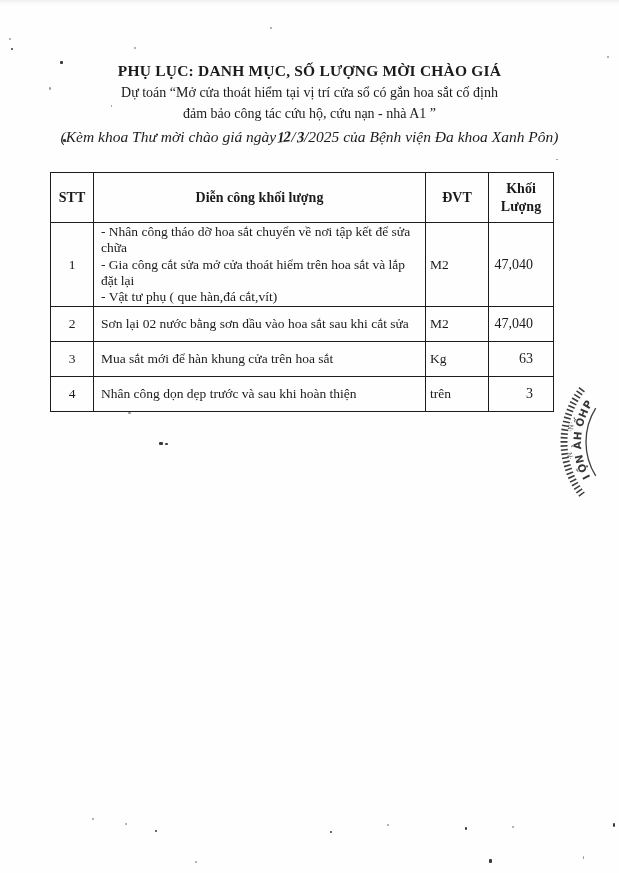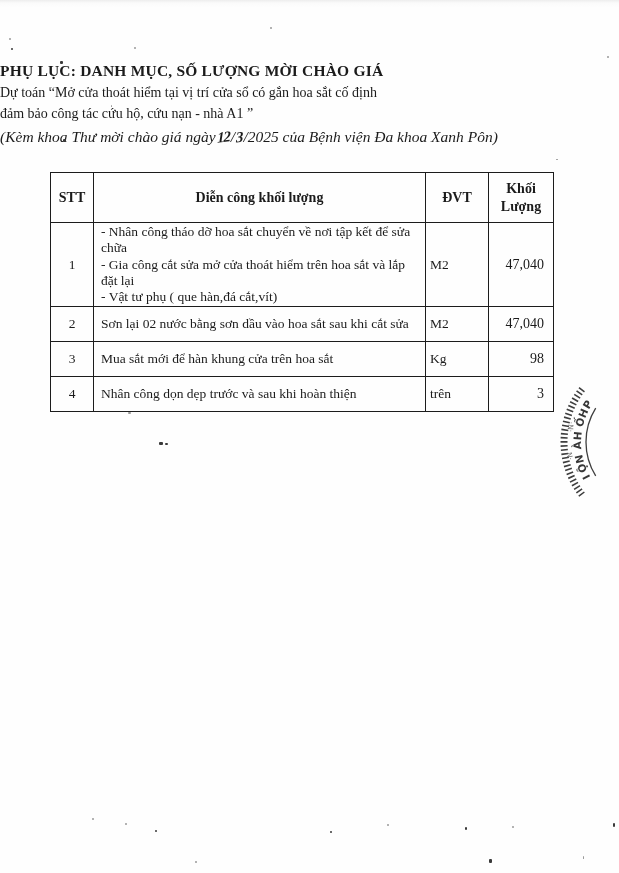--- a/index.html
+++ b/index.html
@@ -12,21 +12,21 @@
     position: relative;
   }
   .page {
     position: absolute; inset: 0;
     background: linear-gradient(#ededed 0px, #fbfbfb 3px, #fefefe 8px);
   }
 
   
   .doc-header {
     position: absolute; top: 60px; left: 0; width: 619px;
-    text-align: left;
+    text-align: center;
   }
   .doc-title {
     font-weight: bold;
     font-size: 15.5px;
     line-height: 22px;
     letter-spacing: 0.2px;
   }
   .doc-subtitle {
     font-size: 14px;
     line-height: 21px;
@@ -67,21 +67,21 @@
   .qty-table thead th {
     font-size: 14px;
     font-weight: bold;
     height: 47px;
     text-align: center;
     line-height: 1.25;
   }
   .qty-table td.cell-stt { text-align: center; }
   .qty-table td.cell-desc { text-align: left; padding-left: 7px; padding-right: 1px; }
   .qty-table td.cell-dvt { text-align: left; }
-  .qty-table td.cell-qty { text-align: right; padding-right: 9px; font-size: 14px; }
+  .qty-table td.cell-qty { text-align: right; padding-right: 20px; font-size: 14px; }
   .qty-table tr.row-tall td { height: 81px; }
   .qty-table tr.row-mid td { height: 32px; }
   .desc-line { line-height: 16.3px; }
 
   
   .stamp {
     position: absolute; left: 549px; top: 368px;
     width: 70px; height: 140px;
     opacity: 0.9;
   }
@@ -150,21 +150,21 @@
         </td>
         <td class="cell-dvt">M2</td>
         <td class="cell-qty">47,040</td>
       </tr>
       <tr class="row-mid">
         <td class="cell-stt">3</td>
         <td class="cell-desc">
           <div class="desc-line">Mua sắt mới để hàn khung cửa trên hoa sắt</div>
         </td>
         <td class="cell-dvt">Kg</td>
-        <td class="cell-qty">98</td>
+        <td class="cell-qty">63</td>
       </tr>
       <tr class="row-mid">
         <td class="cell-stt">4</td>
         <td class="cell-desc">
           <div class="desc-line">Nhân công dọn dẹp trước và sau khi hoàn thiện</div>
         </td>
         <td class="cell-dvt">trên</td>
         <td class="cell-qty">3</td>
       </tr>
     </tbody>

